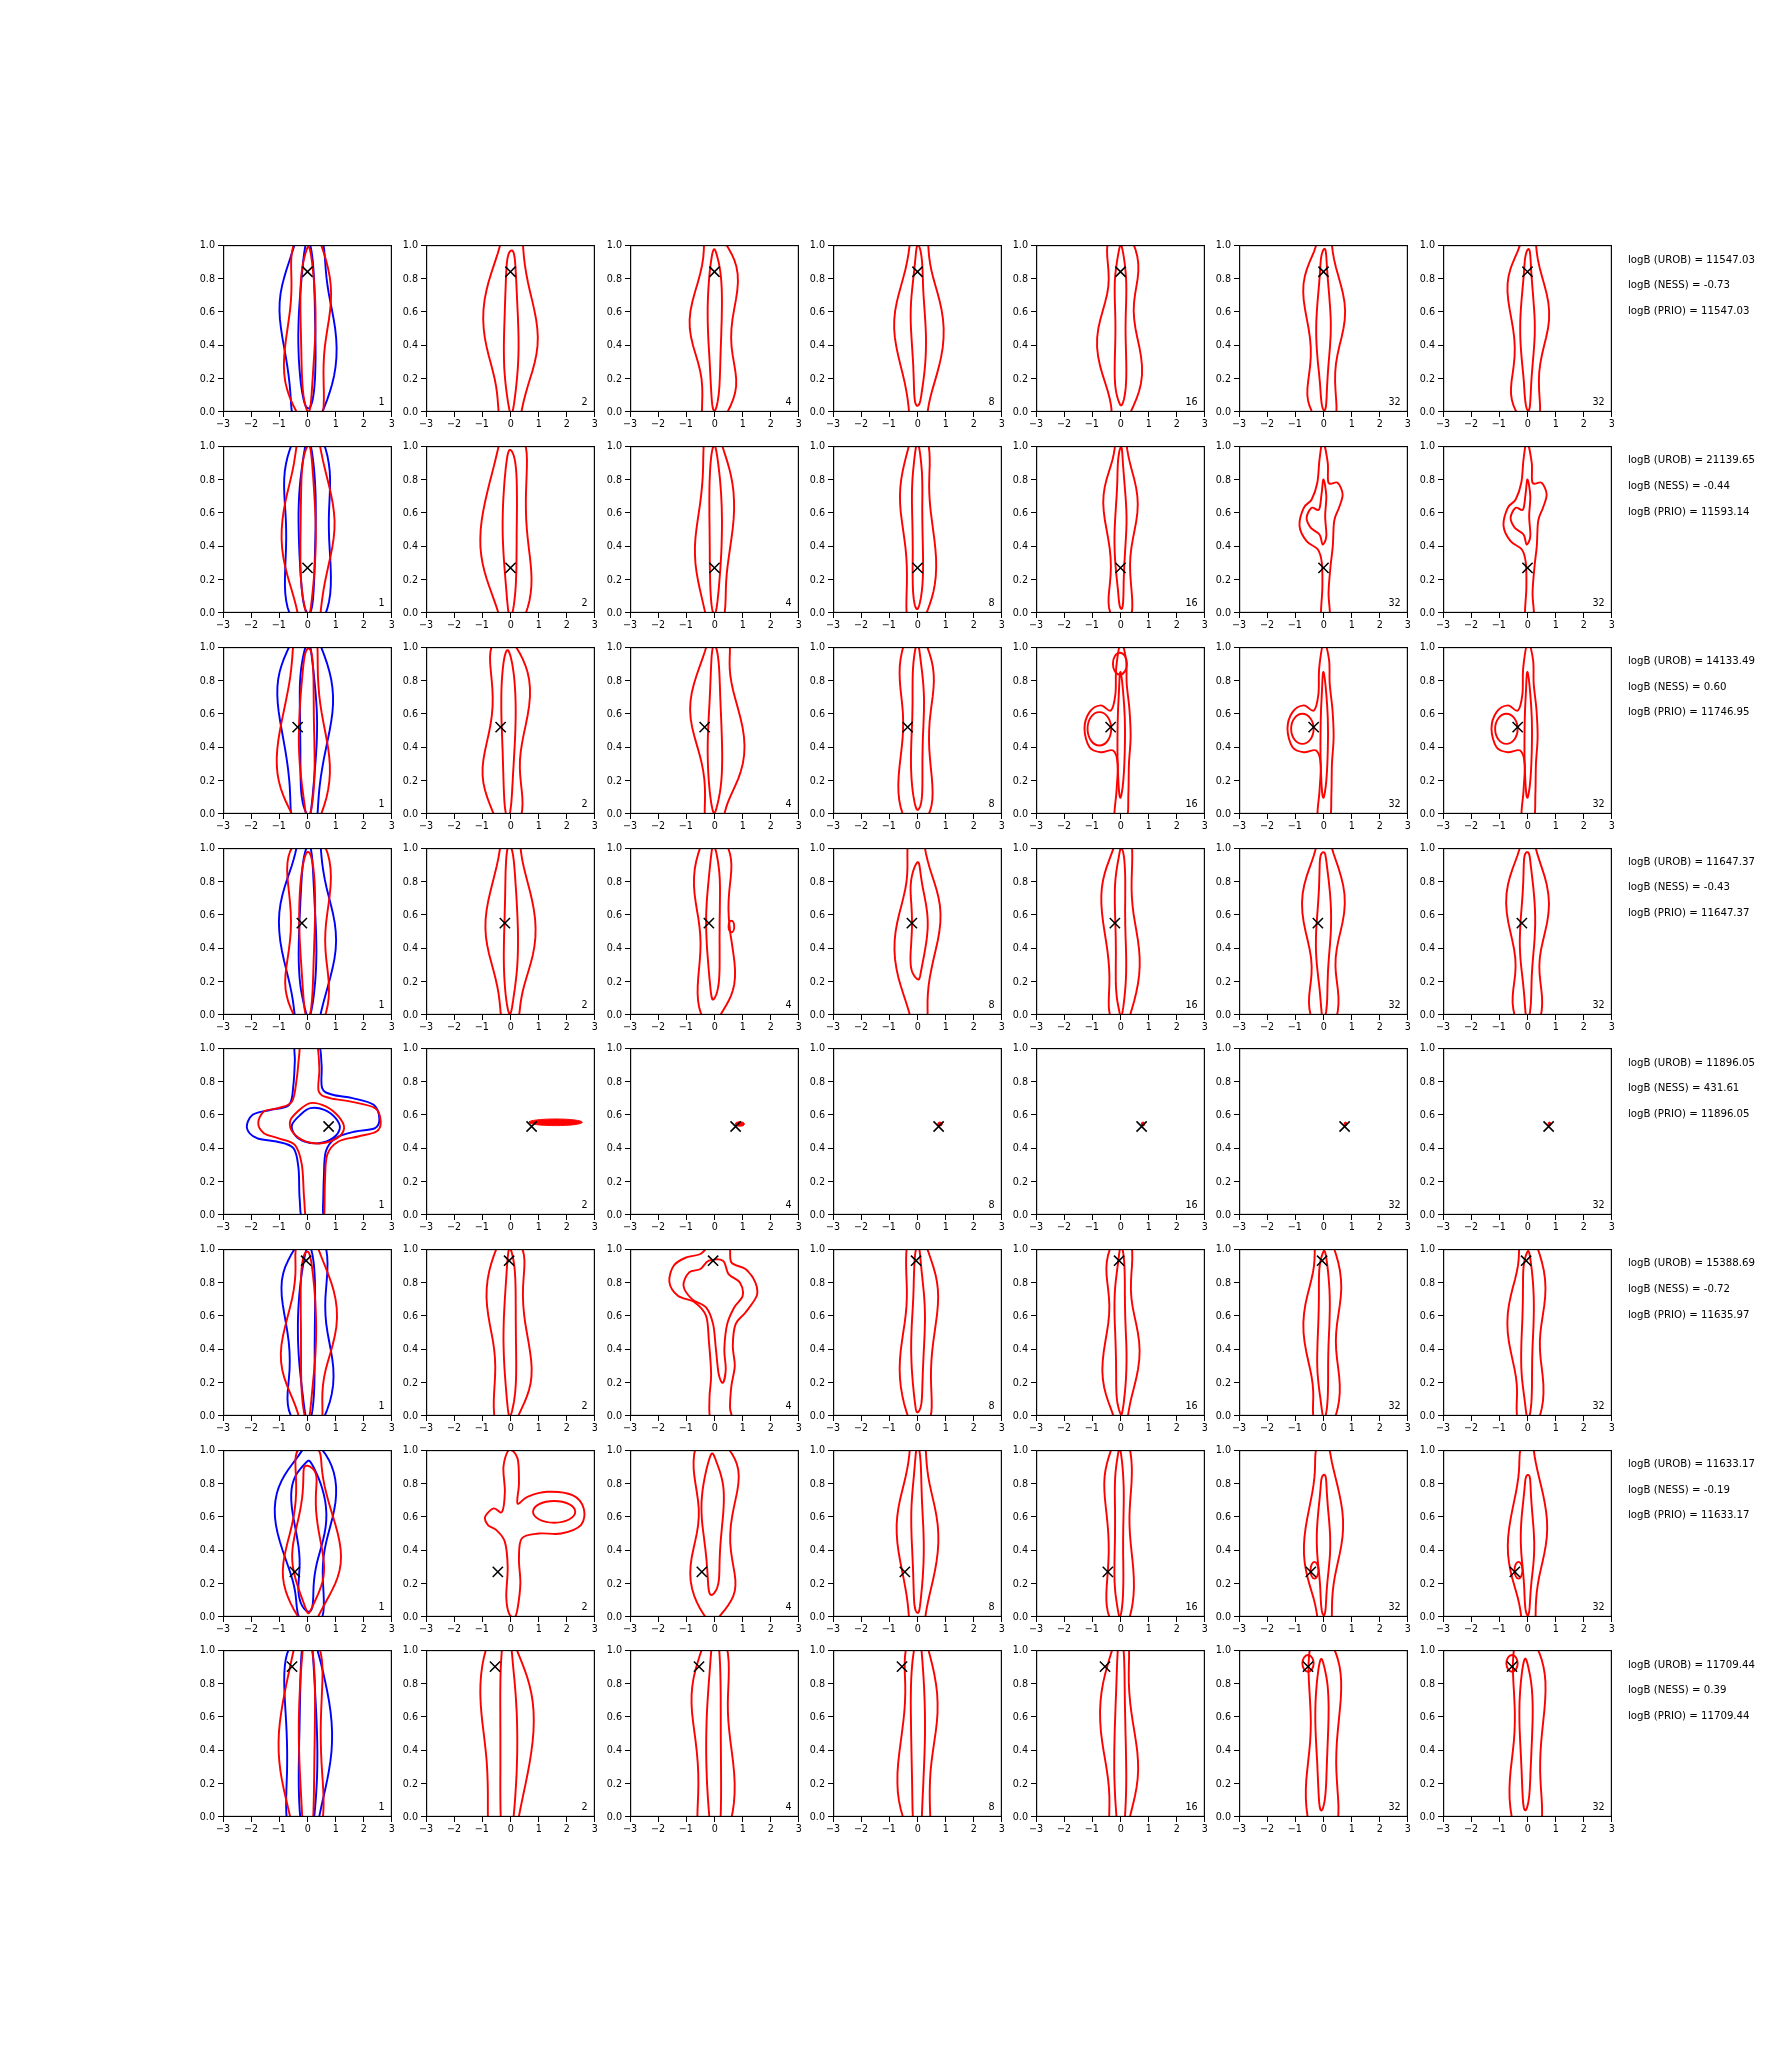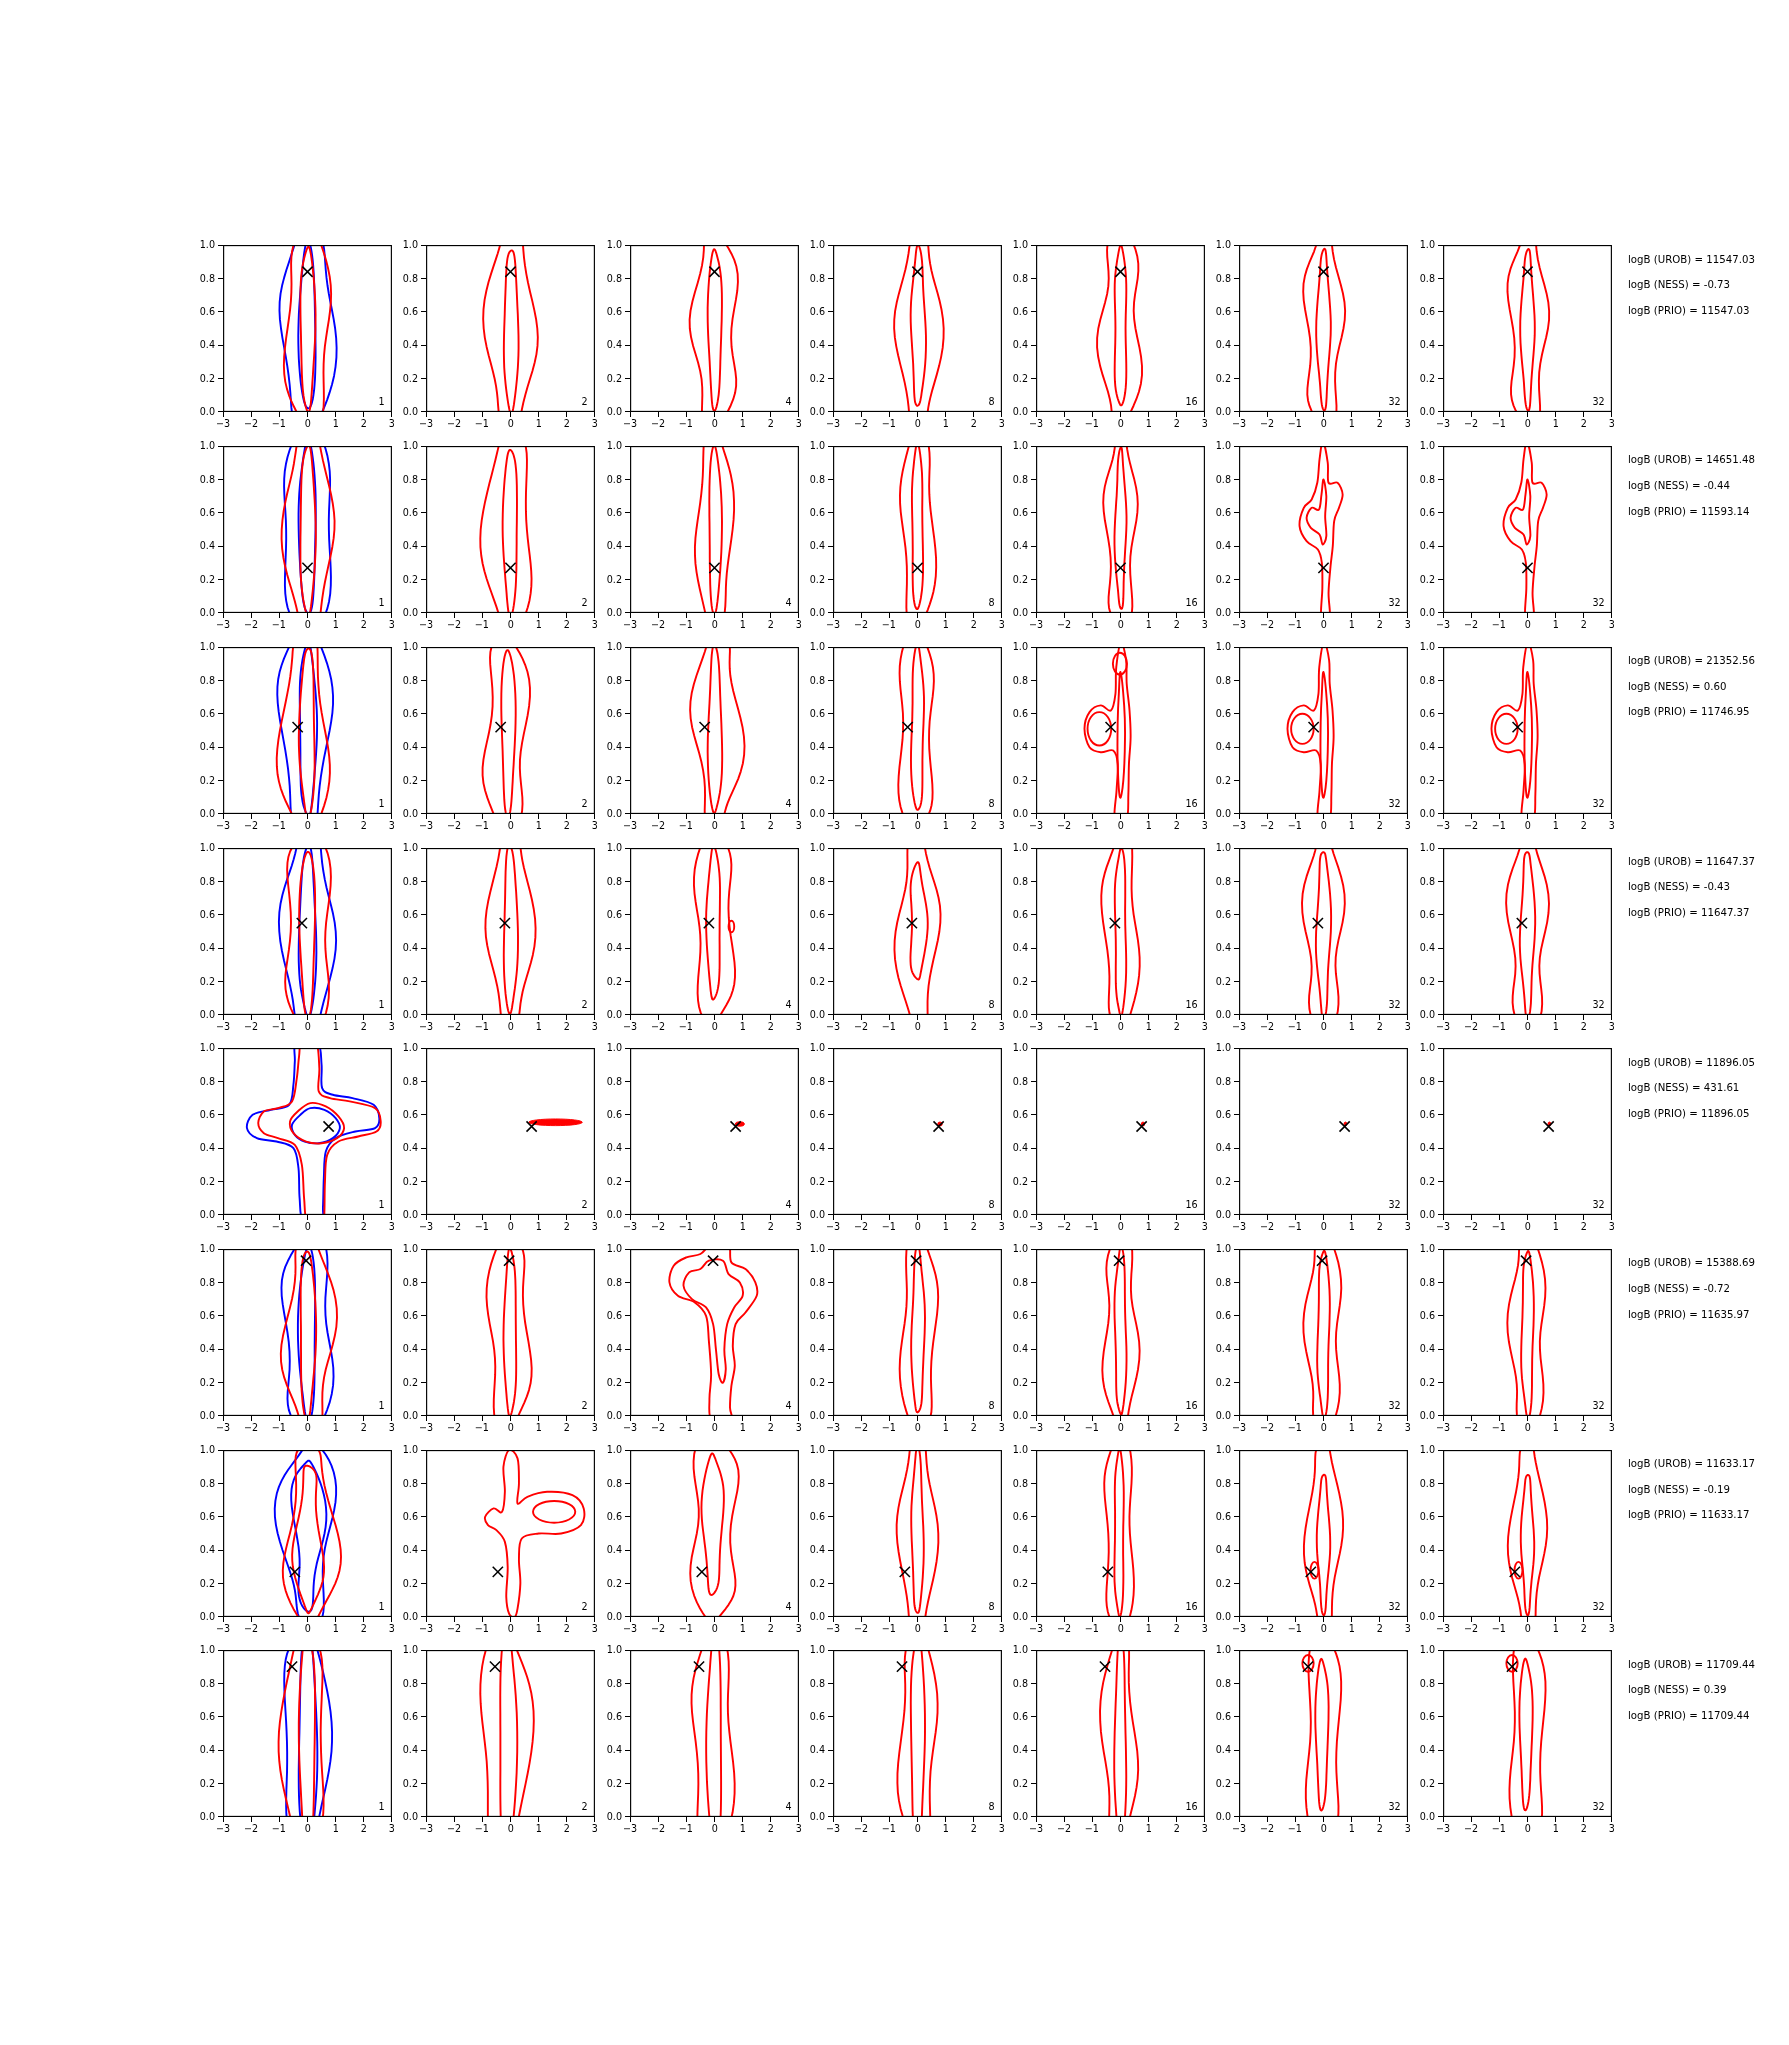--- a/index.html
+++ b/index.html
@@ -508,21 +508,21 @@
       <div class="ytick-label" style="left: -36px; top: 28px;">0.8</div>
       <div class="ytick-mark" style="left: -5.1px; top: 66px;"></div>
       <div class="ytick-label" style="left: -36px; top: 61px;">0.6</div>
       <div class="ytick-mark" style="left: -5.1px; top: 100px;"></div>
       <div class="ytick-label" style="left: -36px; top: 94px;">0.4</div>
       <div class="ytick-mark" style="left: -5.1px; top: 133px;"></div>
       <div class="ytick-label" style="left: -36px; top: 128px;">0.2</div>
       <div class="ytick-mark" style="left: -5.1px; top: 166px;"></div>
       <div class="ytick-label" style="left: -36px; top: 161px;">0.0</div>
     </div>
-    <div class="row-annotation" style="left: 1628px; top: 454px;">logB (UROB) = 14651.48</div>
+    <div class="row-annotation" style="left: 1628px; top: 454px;">logB (UROB) = 21139.65</div>
     <div class="row-annotation" style="left: 1628px; top: 480px;">logB (NESS) = -0.44</div>
     <div class="row-annotation" style="left: 1628px; top: 506px;">logB (PRIO) = 11593.14</div>
     <div class="cell" style="left: 223px; top: 647px;">
       <svg width="169" height="167" viewBox="0 0 264 261">
         <path d="M166.6 130.5L169.0 116.5L170.9 102.8L171.9 89.4L171.9 76.2L170.9 63.2L169.0 50.4L166.1 37.8L162.5 25.5L158.4 13.5L154.1 2.1L149.7 -8.6L145.5 -18.2L141.6 -26.6L138.2 -33.5L135.1 -38.8L132.4 -42.2L130.0 -43.8L127.6 -43.4L125.2 -41.3L122.5 -37.6L119.5 -32.4L116.1 -25.9L112.3 -18.4L108.1 -10.1L103.7 -1.2L99.4 8.3L95.2 18.2L91.5 28.5L88.4 39.2L86.2 50.4L85.0 62.2L84.8 74.6L85.5 87.7L87.0 101.4L89.2 115.7L91.8 130.5L94.5 145.6L97.2 160.8L99.6 175.9L101.6 190.5L103.1 204.4L104.2 217.5L104.8 229.4L105.2 240.2L105.5 249.7L106.0 258.0L106.8 265.1L108.1 271.1L110.0 276.2L112.6 280.4L115.7 283.9L119.4 286.8L123.4 289.0L127.6 290.6L131.7 291.5L135.5 291.4L138.9 290.3L141.7 288.0L143.9 284.4L145.5 279.2L146.6 272.5L147.4 264.2L148.1 254.4L148.8 243.2L149.7 230.8L151.0 217.5L152.8 203.4L155.1 188.9L157.7 174.1L160.7 159.4L163.7 144.8Z" fill="none" stroke="#0000ff" stroke-width="3" stroke-linejoin="round"></path>
         <path d="M146.9 130.5L147.0 119.3L146.8 108.1L146.4 97.0L145.7 86.0L144.9 75.0L144.0 64.1L142.9 53.4L141.9 43.0L140.8 33.0L139.7 23.6L138.7 15.1L137.7 7.7L136.8 1.5L135.9 -3.4L135.0 -6.8L134.0 -8.7L133.1 -9.1L132.0 -8.2L130.9 -6.0L129.6 -2.7L128.4 1.5L127.1 6.5L125.8 12.1L124.5 18.2L123.4 24.8L122.3 31.7L121.5 39.1L120.8 46.9L120.3 55.2L120.0 64.1L119.9 73.7L119.9 83.9L120.0 94.8L120.2 106.3L120.4 118.2L120.5 130.5L120.7 142.9L120.8 155.2L120.9 167.3L120.9 178.8L121.0 189.7L121.1 199.8L121.3 209.1L121.6 217.4L122.1 224.9L122.7 231.6L123.6 237.5L124.5 242.8L125.6 247.5L126.9 251.7L128.2 255.4L129.5 258.6L130.8 261.3L132.0 263.2L133.2 264.4L134.2 264.6L135.2 263.7L136.1 261.6L136.9 258.1L137.7 253.3L138.5 247.1L139.3 239.7L140.2 231.0L141.0 221.4L142.0 210.9L142.9 199.8L143.8 188.4L144.7 176.8L145.5 165.1L146.2 153.4L146.7 141.9Z" fill="none" stroke="#0000ff" stroke-width="3" stroke-linejoin="round"></path>
         <path d="M159.3 130.5L156.6 116.6L154.1 102.6L151.9 88.4L150.2 74.1L149.1 59.9L148.3 46.0L148.0 32.7L147.9 20.1L147.8 8.5L147.5 -1.7L146.8 -10.6L145.6 -17.8L143.8 -23.5L141.3 -27.5L138.2 -29.9L134.6 -30.9L130.7 -30.7L126.7 -29.4L122.8 -27.2L119.3 -24.2L116.2 -20.5L113.7 -16.3L111.8 -11.5L110.4 -6.0L109.5 0.3L108.8 7.3L108.3 15.4L107.5 24.5L106.5 34.7L105.1 46.0L103.2 58.4L100.7 71.7L97.9 85.9L94.9 100.5L91.8 115.5L88.9 130.5L86.5 145.3L84.8 159.7L83.9 173.5L84.1 186.6L85.2 198.9L87.4 210.4L90.3 221.3L94.0 231.5L98.0 241.1L102.3 250.2L106.5 258.8L110.4 267.0L114.0 274.6L117.2 281.6L120.0 287.8L122.4 292.9L124.6 296.9L126.7 299.5L129.0 300.4L131.5 299.7L134.4 297.1L137.8 292.7L141.5 286.6L145.6 278.8L149.9 269.7L154.1 259.3L158.0 247.9L161.5 235.9L164.2 223.3L166.1 210.4L167.0 197.4L166.9 184.2L165.9 171.0L164.2 157.6L161.9 144.2Z" fill="none" stroke="#ff0000" stroke-width="3" stroke-linejoin="round"></path>
         <path d="M142.3 130.5L142.1 119.1L141.9 107.5L141.8 95.7L141.7 84.0L141.6 72.4L141.5 61.2L141.4 50.5L141.1 40.7L140.7 31.8L140.2 23.9L139.5 17.3L138.7 12.0L137.8 7.9L136.7 5.0L135.5 3.1L134.3 2.3L133.1 2.2L132.0 2.9L130.9 4.2L129.9 5.9L129.1 8.2L128.2 11.0L127.5 14.4L126.8 18.5L126.2 23.2L125.5 28.9L124.8 35.5L124.1 43.1L123.3 51.7L122.5 61.2L121.6 71.6L120.8 82.7L120.1 94.4L119.4 106.3L118.9 118.5L118.6 130.5L118.4 142.3L118.5 153.7L118.9 164.6L119.4 175.0L120.1 184.9L121.0 194.3L121.9 203.2L122.9 211.8L123.9 220.0L124.9 227.9L125.9 235.4L126.8 242.5L127.7 249.2L128.5 255.1L129.4 260.3L130.2 264.5L131.1 267.4L132.0 269.1L133.0 269.4L134.1 268.1L135.2 265.4L136.4 261.2L137.6 255.7L138.7 249.0L139.8 241.3L140.8 232.8L141.6 223.7L142.3 214.2L142.8 204.3L143.0 194.3L143.2 184.1L143.1 173.8L143.0 163.3L142.8 152.6L142.6 141.7Z" fill="none" stroke="#ff0000" stroke-width="3" stroke-linejoin="round"></path>
         <path d="M108.6 117.3L124.6 133.3M108.6 133.3L124.6 117.3" stroke="#000000" stroke-width="2.4" fill="none"></path>
         <rect x="0.9" y="0.9" width="262.2" height="259.2" fill="none" stroke="#000" stroke-width="1.8"></rect>
@@ -762,21 +762,21 @@
       <div class="ytick-label" style="left: -36px; top: 28px;">0.8</div>
       <div class="ytick-mark" style="left: -5.1px; top: 66px;"></div>
       <div class="ytick-label" style="left: -36px; top: 61px;">0.6</div>
       <div class="ytick-mark" style="left: -5.1px; top: 100px;"></div>
       <div class="ytick-label" style="left: -36px; top: 94px;">0.4</div>
       <div class="ytick-mark" style="left: -5.1px; top: 133px;"></div>
       <div class="ytick-label" style="left: -36px; top: 128px;">0.2</div>
       <div class="ytick-mark" style="left: -5.1px; top: 166px;"></div>
       <div class="ytick-label" style="left: -36px; top: 161px;">0.0</div>
     </div>
-    <div class="row-annotation" style="left: 1628px; top: 655px;">logB (UROB) = 21352.56</div>
+    <div class="row-annotation" style="left: 1628px; top: 655px;">logB (UROB) = 14133.49</div>
     <div class="row-annotation" style="left: 1628px; top: 681px;">logB (NESS) = 0.60</div>
     <div class="row-annotation" style="left: 1628px; top: 706px;">logB (PRIO) = 11746.95</div>
     <div class="cell" style="left: 223px; top: 848px;">
       <svg width="169" height="167" viewBox="0 0 264 261">
         <path d="M176.1 130.5L174.5 116.6L171.9 102.9L168.7 89.4L165.2 75.9L161.9 62.4L159.0 49.1L156.7 36.0L154.9 23.2L153.7 11.0L152.7 -0.6L151.7 -11.1L150.4 -20.4L148.7 -28.2L146.3 -34.3L143.3 -38.7L139.8 -41.2L135.9 -41.9L132.0 -40.8L128.3 -38.2L125.0 -34.1L122.2 -28.9L119.9 -22.7L118.0 -15.6L116.4 -8.0L114.7 0.2L112.7 8.9L110.3 18.1L107.4 27.8L103.9 38.1L100.1 49.1L96.3 60.9L92.8 73.4L89.9 86.7L88.0 100.8L87.3 115.4L87.9 130.5L89.5 145.8L92.1 161.0L95.3 175.8L98.8 190.1L102.1 203.6L105.0 216.2L107.3 227.6L109.1 238.0L110.3 247.2L111.3 255.4L112.3 262.6L113.6 269.0L115.3 274.6L117.7 279.6L120.7 284.0L124.2 287.8L128.1 290.9L132.0 293.2L135.7 294.6L139.0 294.9L141.8 293.8L144.1 291.3L146.0 287.1L147.6 281.4L149.3 273.9L151.3 264.9L153.7 254.3L156.6 242.6L160.1 229.8L163.9 216.2L167.7 202.1L171.2 187.7L174.1 173.2L176.0 158.8L176.7 144.6Z" fill="none" stroke="#0000ff" stroke-width="3" stroke-linejoin="round"></path>
         <path d="M145.3 130.5L144.8 119.5L144.3 108.4L143.7 97.3L143.1 86.2L142.6 75.0L142.1 64.0L141.5 53.2L141.0 42.9L140.5 33.1L139.9 24.2L139.3 16.2L138.6 9.5L137.7 4.0L136.8 -0.1L135.7 -2.7L134.5 -4.0L133.3 -4.0L132.0 -2.7L130.7 -0.5L129.5 2.6L128.3 6.4L127.2 10.8L126.2 15.7L125.4 21.0L124.6 26.8L124.0 33.0L123.4 39.8L122.9 47.2L122.4 55.2L121.9 64.0L121.4 73.6L120.9 83.9L120.4 94.9L119.8 106.4L119.3 118.3L118.9 130.5L118.5 142.7L118.3 154.6L118.2 166.2L118.3 177.2L118.7 187.5L119.2 197.1L119.9 205.9L120.8 214.0L121.8 221.4L123.0 228.1L124.2 234.3L125.4 240.0L126.6 245.3L127.7 250.1L128.9 254.4L129.9 258.2L131.0 261.3L132.0 263.5L133.0 264.7L134.0 264.7L135.1 263.5L136.2 260.9L137.4 256.9L138.6 251.5L139.8 244.8L141.0 236.9L142.1 228.0L143.1 218.3L144.1 207.9L144.8 197.1L145.4 186.1L145.7 174.9L145.9 163.8L145.8 152.6L145.6 141.5Z" fill="none" stroke="#0000ff" stroke-width="3" stroke-linejoin="round"></path>
         <path d="M160.0 130.5L161.1 116.5L162.9 102.2L164.9 87.7L166.8 73.3L168.1 59.0L168.6 45.1L168.0 31.9L166.3 19.6L163.5 8.4L159.9 -1.3L155.8 -9.6L151.5 -16.4L147.4 -21.6L143.7 -25.2L140.4 -27.5L137.7 -28.5L135.2 -28.5L132.9 -27.5L130.4 -25.8L127.6 -23.4L124.3 -20.4L120.5 -16.8L116.4 -12.5L112.3 -7.4L108.3 -1.4L104.8 5.5L102.2 13.6L100.7 22.9L100.2 33.4L100.6 45.1L101.8 57.8L103.3 71.5L104.7 85.8L105.8 100.6L106.2 115.6L105.8 130.5L104.6 145.1L102.9 159.3L100.9 172.8L99.0 185.7L97.6 198.0L97.1 209.5L97.7 220.5L99.5 231.0L102.2 241.0L105.9 250.6L110.0 259.7L114.2 268.4L118.4 276.5L122.1 283.8L125.3 290.2L128.1 295.3L130.5 299.1L132.9 301.3L135.4 301.8L138.2 300.4L141.5 297.2L145.2 292.2L149.3 285.6L153.5 277.4L157.5 267.9L160.9 257.5L163.5 246.2L165.1 234.3L165.6 222.0L165.2 209.5L164.0 196.8L162.5 184.0L161.0 170.9L160.0 157.7L159.6 144.3Z" fill="none" stroke="#ff0000" stroke-width="3" stroke-linejoin="round"></path>
         <path d="M143.2 130.5L143.5 119.1L143.8 107.6L143.9 95.9L143.9 84.3L143.8 73.0L143.5 62.1L143.0 51.9L142.3 42.5L141.4 34.2L140.5 26.9L139.4 20.8L138.3 15.9L137.2 12.1L136.0 9.3L135.0 7.4L133.9 6.4L132.9 6.0L132.0 6.2L131.1 7.0L130.2 8.2L129.3 10.0L128.4 12.3L127.4 15.3L126.4 19.1L125.4 23.8L124.3 29.4L123.3 36.0L122.3 43.7L121.3 52.5L120.5 62.1L119.9 72.6L119.4 83.7L119.1 95.2L119.0 107.0L119.1 118.8L119.4 130.5L119.8 141.9L120.4 152.9L121.0 163.5L121.6 173.6L122.3 183.3L122.9 192.6L123.5 201.6L124.1 210.3L124.6 218.7L125.2 226.8L125.8 234.6L126.4 241.9L127.1 248.6L127.9 254.5L128.8 259.5L129.8 263.4L130.9 266.0L132.0 267.2L133.2 267.0L134.3 265.3L135.5 262.1L136.5 257.6L137.5 251.9L138.3 245.1L139.0 237.6L139.6 229.3L140.1 220.6L140.5 211.5L140.8 202.2L141.1 192.6L141.4 182.9L141.7 173.0L142.1 162.8L142.4 152.3L142.8 141.6Z" fill="none" stroke="#ff0000" stroke-width="3" stroke-linejoin="round"></path>
         <path d="M115.2 109.4L131.2 125.4M115.2 125.4L131.2 109.4" stroke="#000000" stroke-width="2.4" fill="none"></path>
         <rect x="0.9" y="0.9" width="262.2" height="259.2" fill="none" stroke="#000" stroke-width="1.8"></rect>

